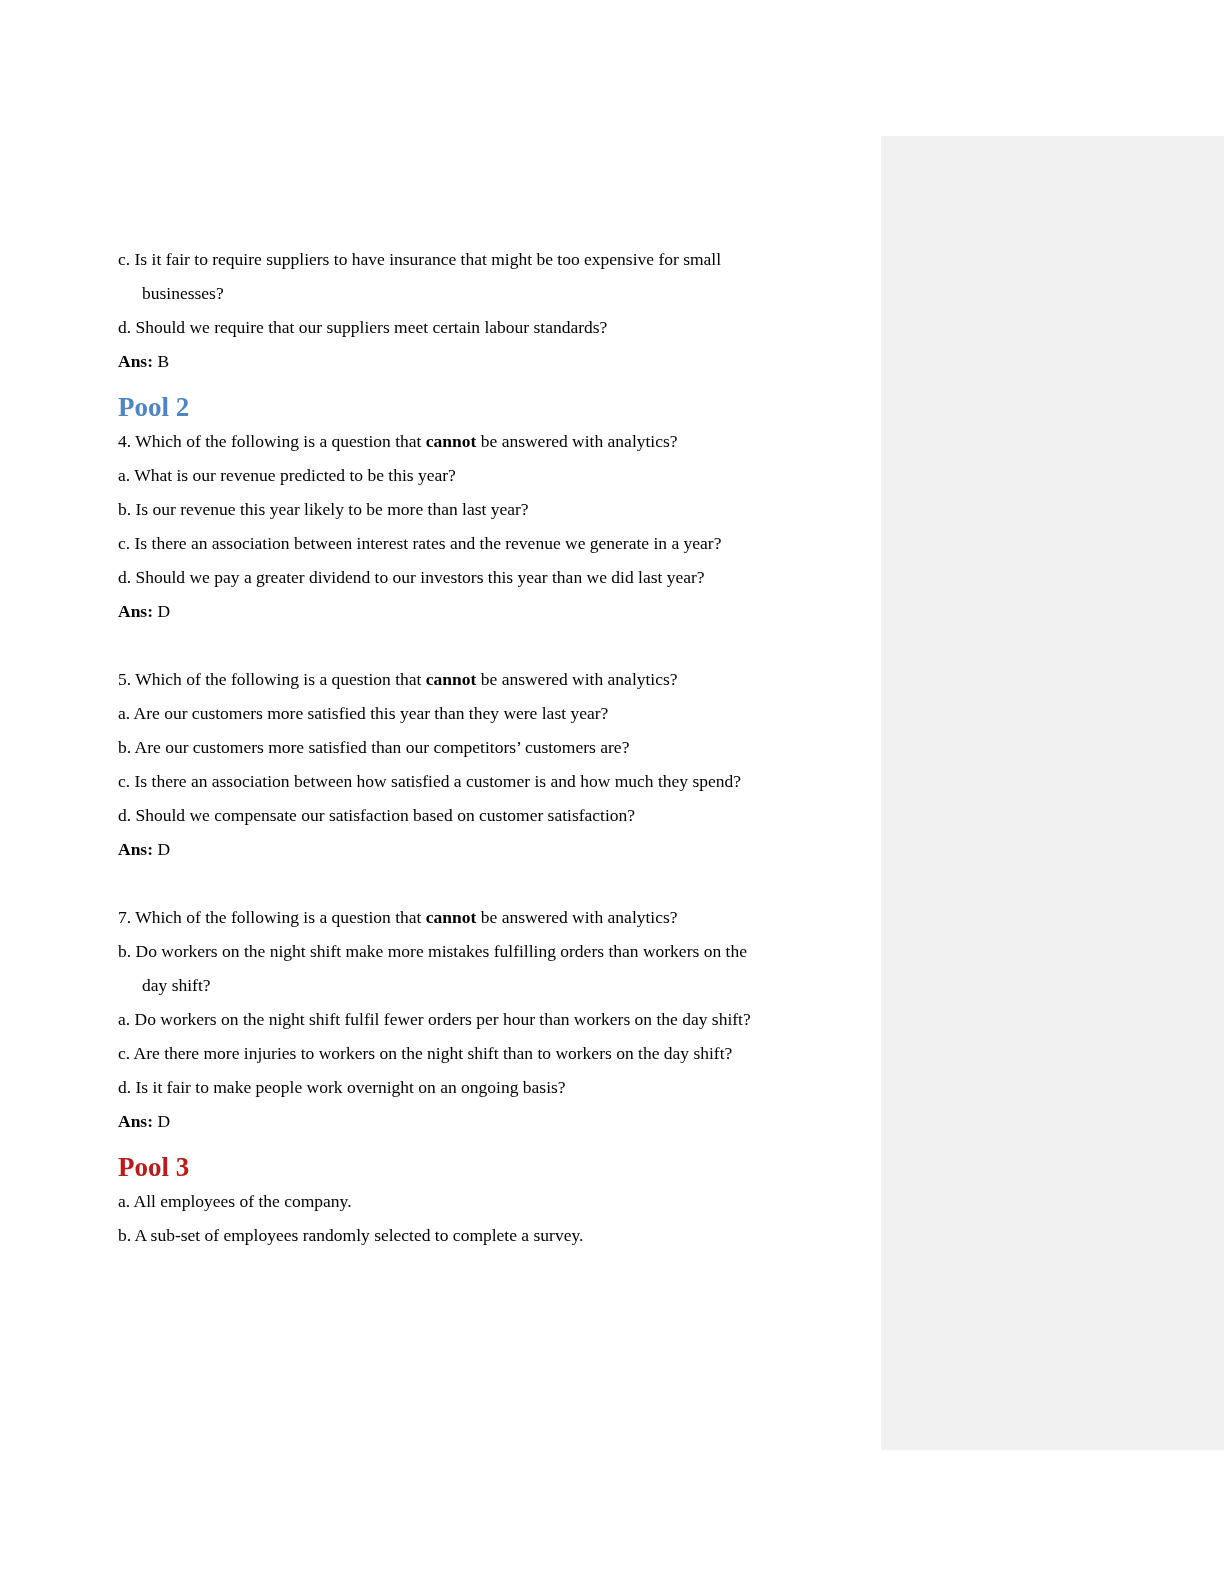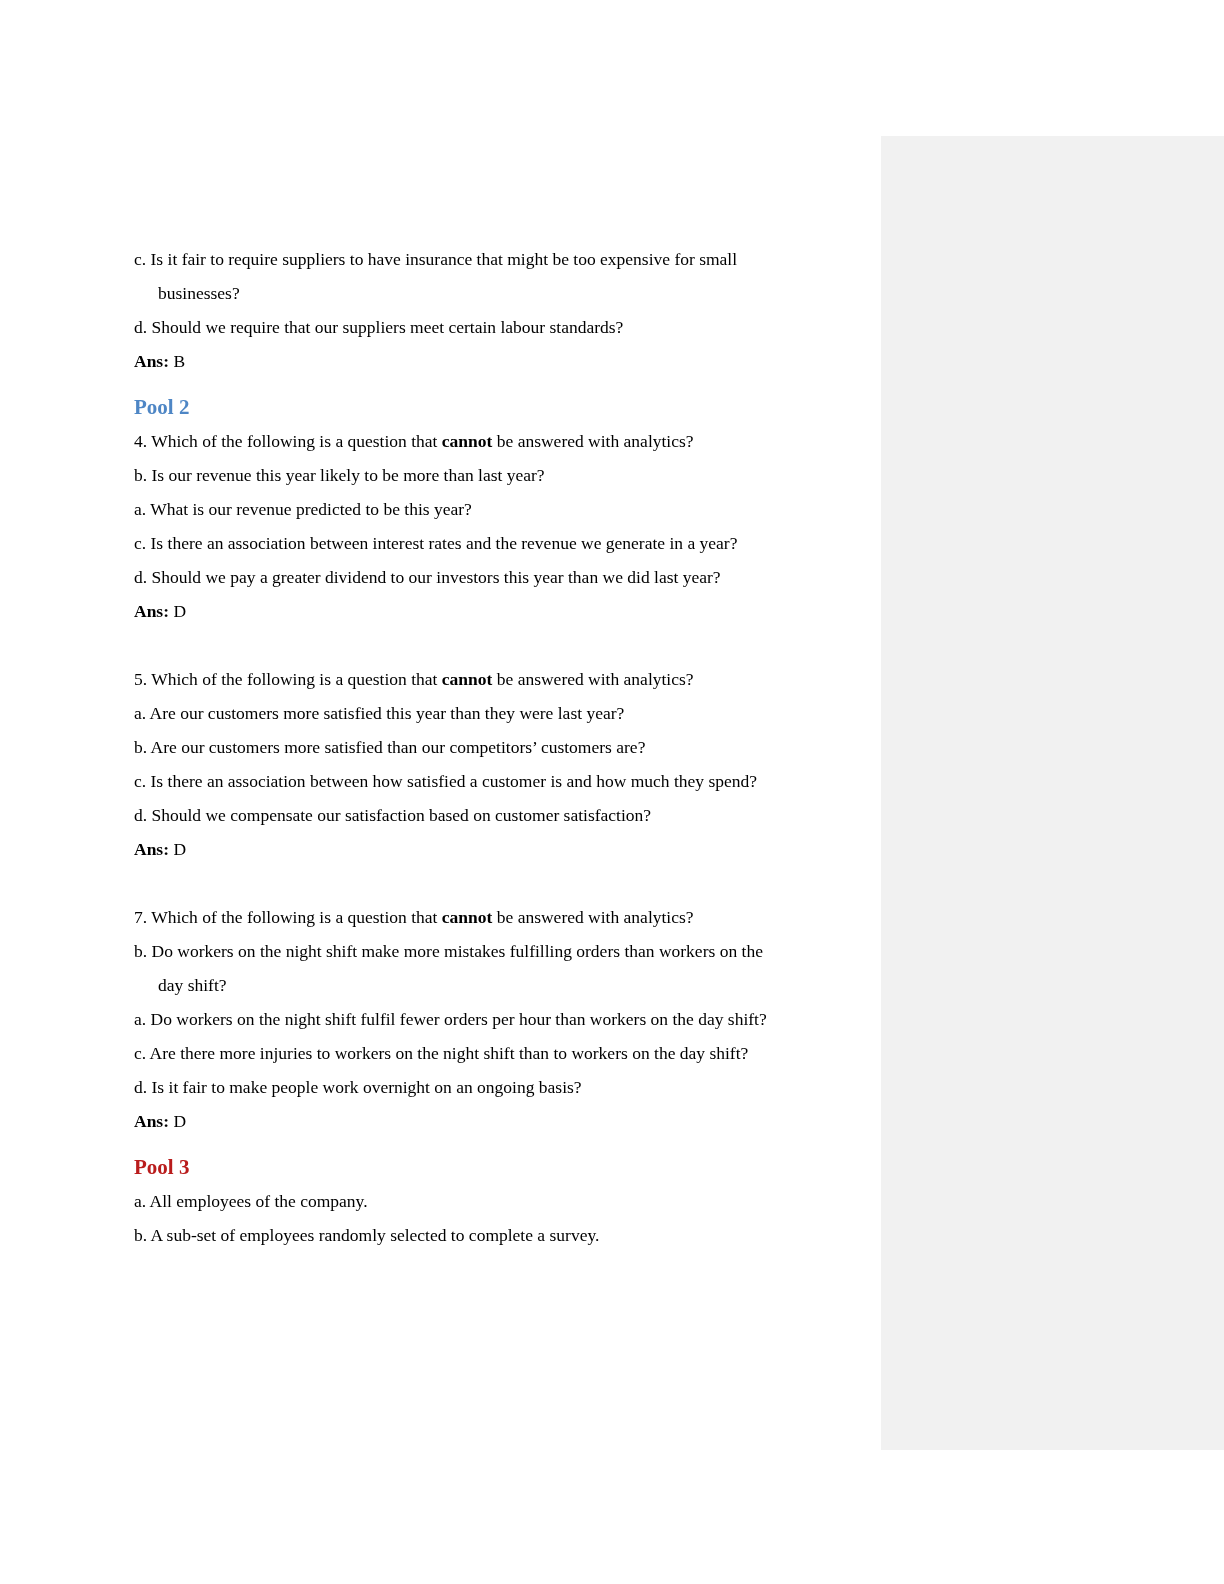--- a/index.html
+++ b/index.html
@@ -17,57 +17,57 @@
   }
   .side-panel {
     position: absolute;
     left: 881px;
     top: 136px;
     width: 343px;
     height: 1314px;
   }
   .doc-body {
     position: absolute;
-    left: 134px;
+    left: 118px;
     top: 242px;
     width: 780px;
     color: #000000;
   }
   .doc-body p {
     margin: 0;
     padding-left: 24px;
     text-indent: -24px;
     font-size: 17.5px;
     line-height: 34px;
     color: #000000;
   }
   .doc-body p.heading {
     padding-left: 0;
     text-indent: 0;
-    font-size: 21px;
+    font-size: 27px;
     font-weight: 700;
     margin-top: 12px;
   }
   .doc-body .spacer {
     height: 34px;
   }
 </style>
 </head>
 <body>
 
 <div class="page">
   <div class="side-panel" style="background-color: rgb(241, 241, 241);"></div>
   <div class="doc-body">
       <p class="option"><span>c. Is it fair to require suppliers to have insurance that might be too expensive for small</span><br><span>businesses?</span></p>
       <p class="option"><span>d. Should we require that our suppliers meet certain labour standards?</span></p>
       <p class="answer"><span style="font-weight: 700;">Ans:</span><span> B</span></p>
       <p class="heading" style="color: rgb(78, 134, 197);"><span>Pool 2</span></p>
       <p class="question"><span>4. Which of the following is a question that </span><span style="font-weight: 700;">cannot</span><span> be answered with analytics?</span></p>
+      <p class="option"><span>a. What is our revenue predicted to be this year?</span></p>
       <p class="option"><span>b. Is our revenue this year likely to be more than last year?</span></p>
-      <p class="option"><span>a. What is our revenue predicted to be this year?</span></p>
       <p class="option"><span>c. Is there an association between interest rates and the revenue we generate in a year?</span></p>
       <p class="option"><span>d. Should we pay a greater dividend to our investors this year than we did last year?</span></p>
       <p class="answer"><span style="font-weight: 700;">Ans:</span><span> D</span></p>
       <div class="spacer"></div>
       <p class="question"><span>5. Which of the following is a question that </span><span style="font-weight: 700;">cannot</span><span> be answered with analytics?</span></p>
       <p class="option"><span>a. Are our customers more satisfied this year than they were last year?</span></p>
       <p class="option"><span>b. Are our customers more satisfied than our competitors’ customers are?</span></p>
       <p class="option"><span>c. Is there an association between how satisfied a customer is and how much they spend?</span></p>
       <p class="option"><span>d. Should we compensate our satisfaction based on customer satisfaction?</span></p>
       <p class="answer"><span style="font-weight: 700;">Ans:</span><span> D</span></p>

